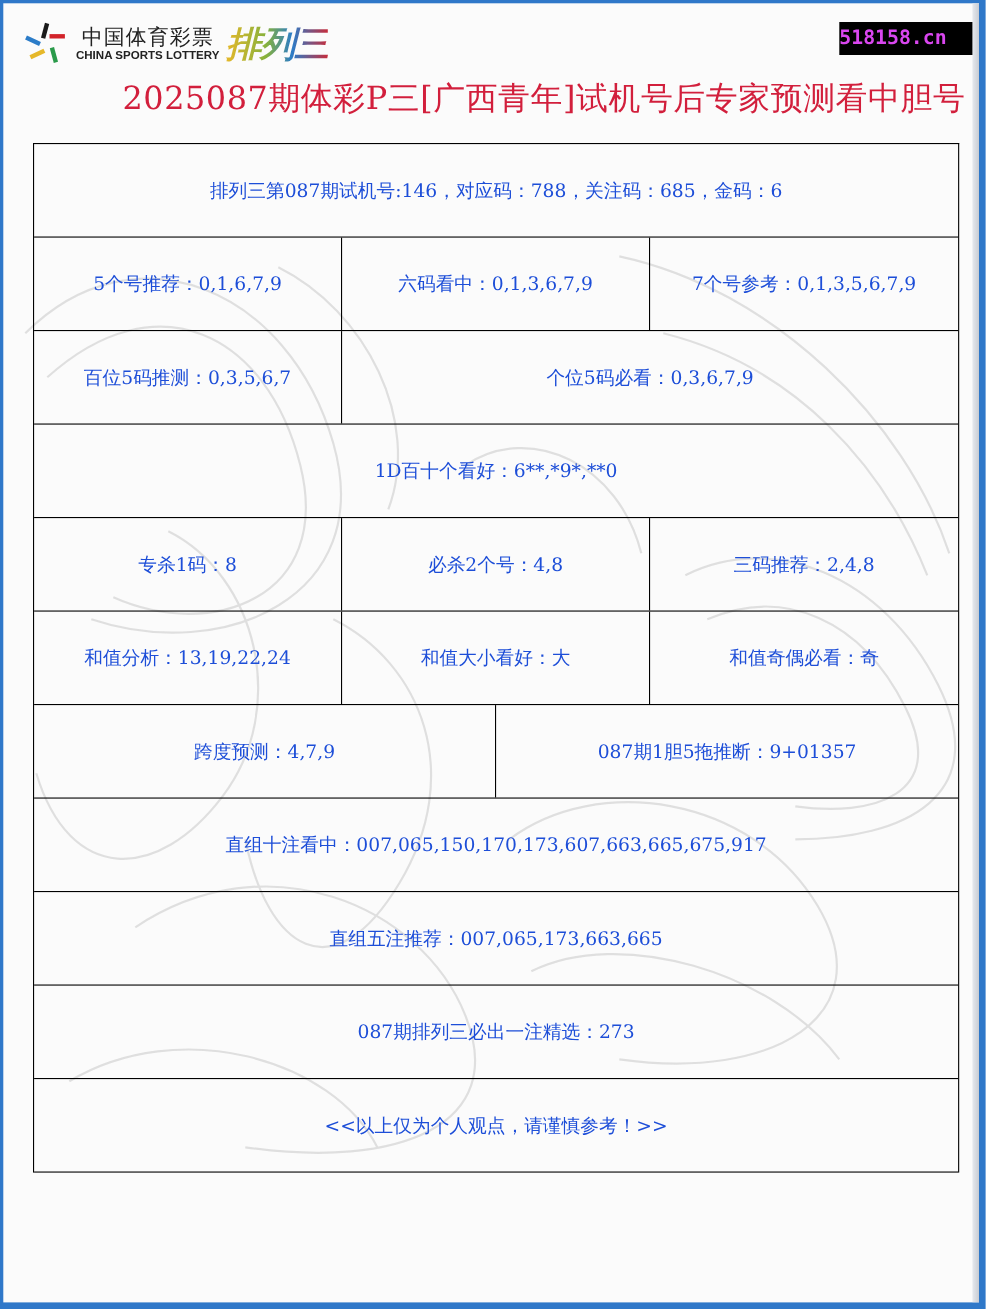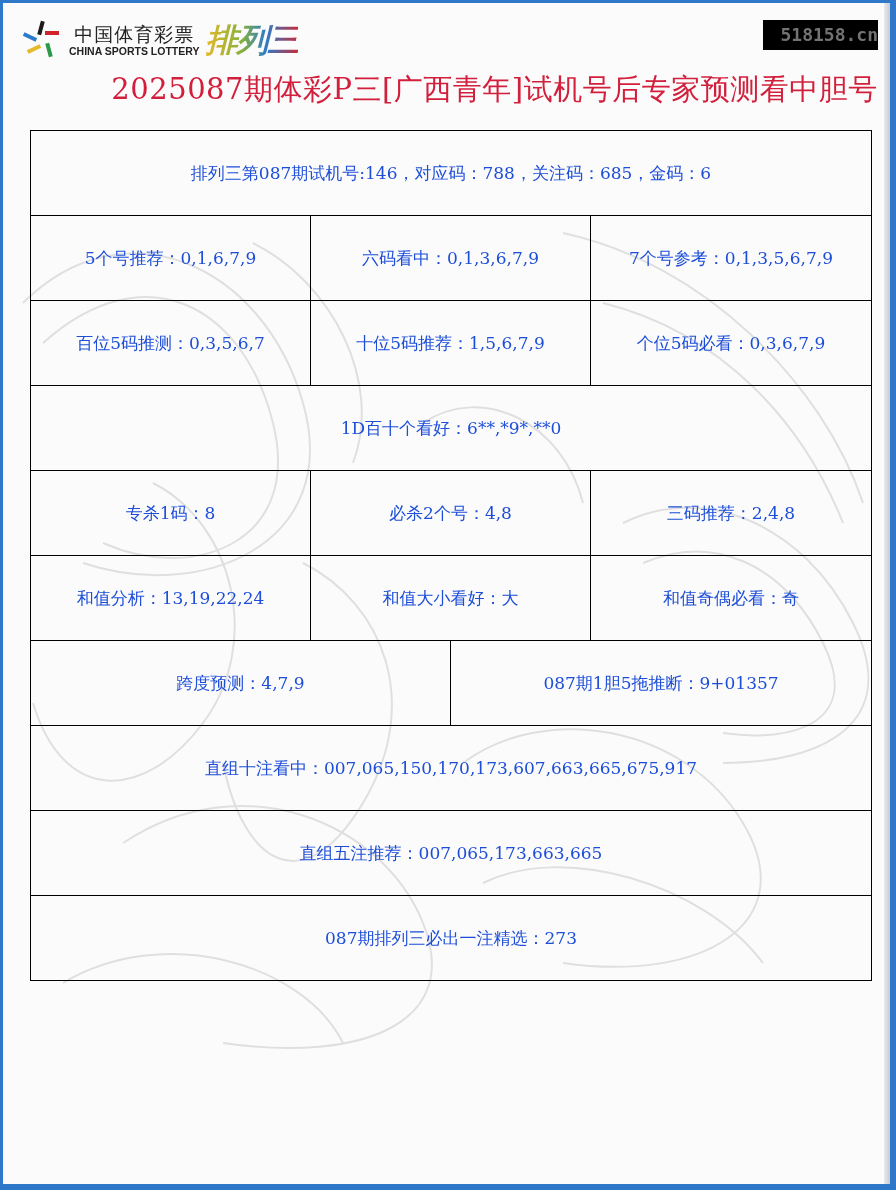--- a/index.html
+++ b/index.html
@@ -23,23 +23,23 @@
   .logo-text { margin-left: 6px; display: flex; flex-direction: column; }
   .logo-cn { font-family: "DejaVu Sans", sans-serif; font-size: 19px; color: #222; letter-spacing: 1px; line-height: 22px; text-align: center; }
   .logo-en { font-family: "Liberation Sans", sans-serif; font-size: 10.5px; font-weight: bold; color: #222; line-height: 12px; }
   .logo-p3 {
     margin-left: 6px; font-family: "DejaVu Sans", sans-serif; font-size: 32px; font-weight: bold;
     font-style: italic; letter-spacing: -1px; line-height: 40px;
     background: linear-gradient(to right, #e6b82a 0%, #86b13c 40%, #2b7cc8 65%, #c62d3c 100%);
     -webkit-background-clip: text; background-clip: text; color: transparent;
   }
   .site-badge {
-    position: absolute; left: 760px; top: 17px; width: 115px; height: 30px;
-    background: #000; color: #737373; font-family: "DejaVu Sans Mono", monospace;
-    font-size: 18px; font-weight: bold; line-height: 30px; text-align: right;
+    position: absolute; left: 760px; top: 17px; width: 126px; height: 30px;
+    background: #000; color: #d946ef; font-family: "DejaVu Sans Mono", monospace;
+    font-size: 18px; font-weight: bold; line-height: 30px; text-align: left;
   }
   .page-title {
     position: absolute; left: 0; top: 66px; width: 887px; text-align: center;
     color: #d21f3c; font-size: 29px; line-height: 40px; letter-spacing: 0.5px;
     font-family: "DejaVu Serif", "Liberation Serif", serif;
     padding-left: 48px;
   }
   .grid {
     position: absolute; left: 27px; top: 127px; width: 840px;
     border: 1px solid #000; border-bottom: none;
@@ -104,21 +104,20 @@
     <div class="row">
       <div class="cell">排列三第087期试机号:146，对应码：788，关注码：685，金码：6</div>
     </div>
     <div class="row three">
       <div class="cell">5个号推荐：0,1,6,7,9</div>
       <div class="cell">六码看中：0,1,3,6,7,9</div>
       <div class="cell">7个号参考：0,1,3,5,6,7,9</div>
     </div>
     <div class="row three">
       <div class="cell">百位5码推测：0,3,5,6,7</div>
-      <div class="cell">十位5码推荐：1,5,6,7,9</div>
       <div class="cell">个位5码必看：0,3,6,7,9</div>
     </div>
     <div class="row">
       <div class="cell">1D百十个看好：6**,*9*,**0</div>
     </div>
     <div class="row three">
       <div class="cell">专杀1码：8</div>
       <div class="cell">必杀2个号：4,8</div>
       <div class="cell">三码推荐：2,4,8</div>
     </div>
@@ -133,15 +132,18 @@
     </div>
     <div class="row">
       <div class="cell">直组十注看中：007,065,150,170,173,607,663,665,675,917</div>
     </div>
     <div class="row">
       <div class="cell">直组五注推荐：007,065,173,663,665</div>
     </div>
     <div class="row">
       <div class="cell">087期排列三必出一注精选：273</div>
     </div>
+    <div class="row">
+      <div class="cell">&lt;&lt;以上仅为个人观点，请谨慎参考！&gt;&gt;</div>
+    </div>
   </div>
 
 </div>
 
 </body></html>

